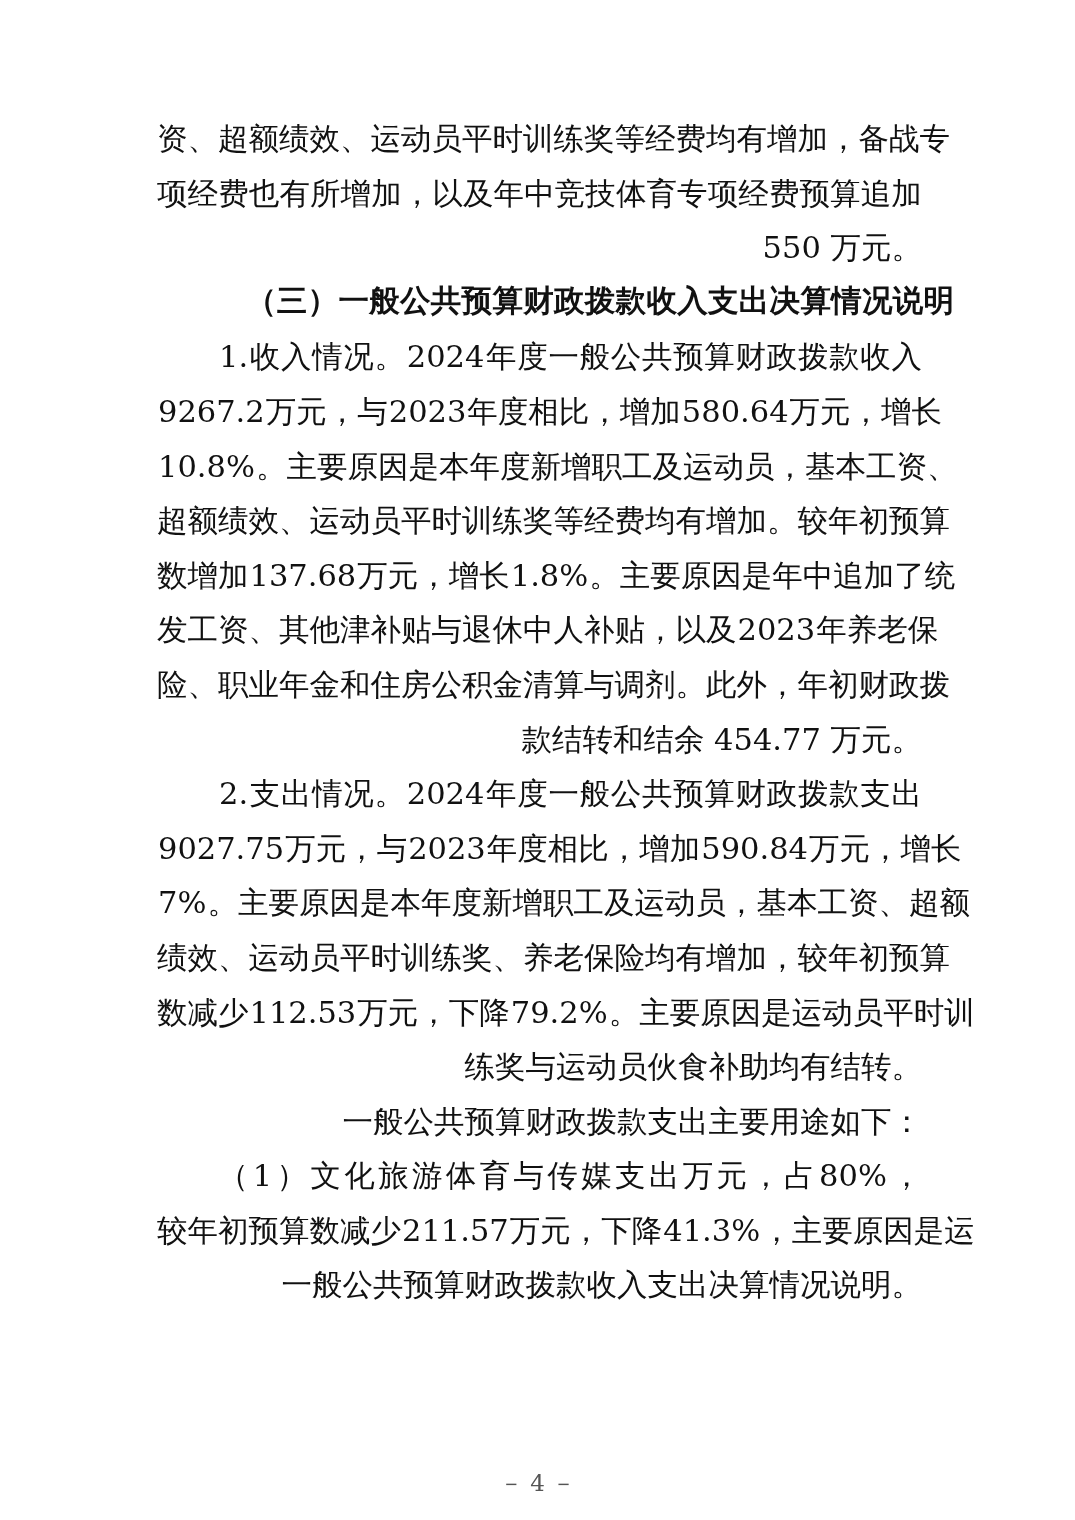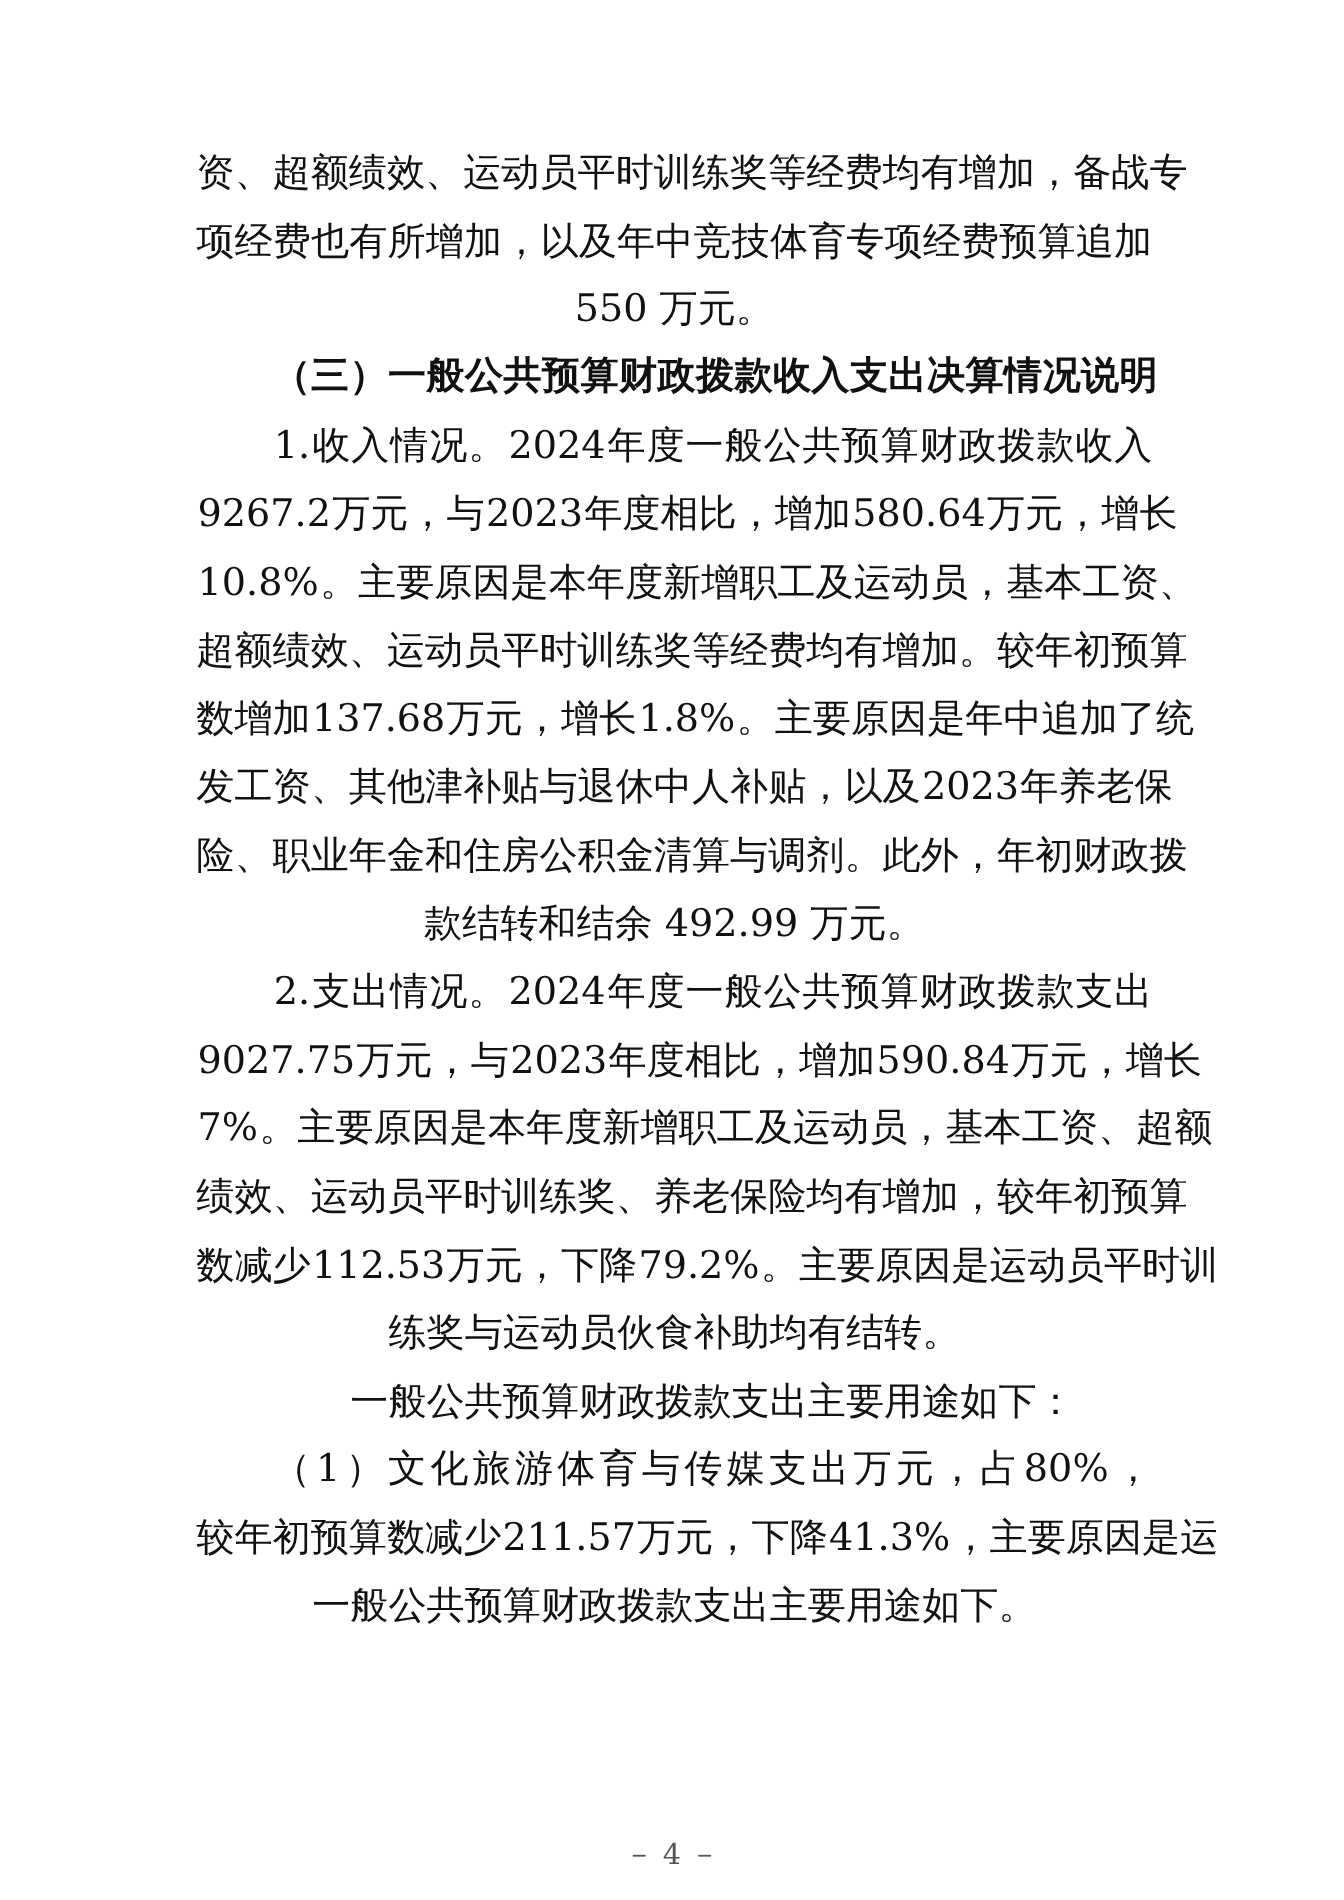--- a/index.html
+++ b/index.html
@@ -39,21 +39,22 @@
   .ln.just {
     display: flex;
     justify-content: space-between;
   }
   .ln.just > span {
     display: inline-block;
   }
   
   .ln.flow {
     display: block;
-    text-align: center;
+    text-align: right;
+    margin-left: 28px;
   }
   .ln.indent {
     padding-left: 61px;
   }
   .ln.heading {
     font-weight: bold;
     letter-spacing: 0.3px;
     font-family: Liberation Mono, monospace;
   }
   .ln .num {
@@ -303,21 +304,21 @@
         <span>。</span>
         <span>此</span>
         <span>外</span>
         <span>，</span>
         <span>年</span>
         <span>初</span>
         <span>财</span>
         <span>政</span>
         <span>拨</span>
       </div>
-      <div class="ln flow">款结转和结余 492.99 万元。</div>
+      <div class="ln flow">款结转和结余 454.77 万元。</div>
       <div class="ln just indent">
         <span class="num">2.</span>
         <span>支</span>
         <span>出</span>
         <span>情</span>
         <span>况</span>
         <span>。</span>
         <span class="num">2024</span>
         <span>年</span>
         <span>度</span>
@@ -476,18 +477,18 @@
         <span>降</span>
         <span class="num">41.3%</span>
         <span>，</span>
         <span>主</span>
         <span>要</span>
         <span>原</span>
         <span>因</span>
         <span>是</span>
         <span>运</span>
       </div>
-      <div class="ln flow">一般公共预算财政拨款支出主要用途如下。</div>
+      <div class="ln flow">一般公共预算财政拨款收入支出决算情况说明。</div>
     </div>
 
   <div class="page-number">－ 4 －</div>
 
 </div>
 
 </body></html>

